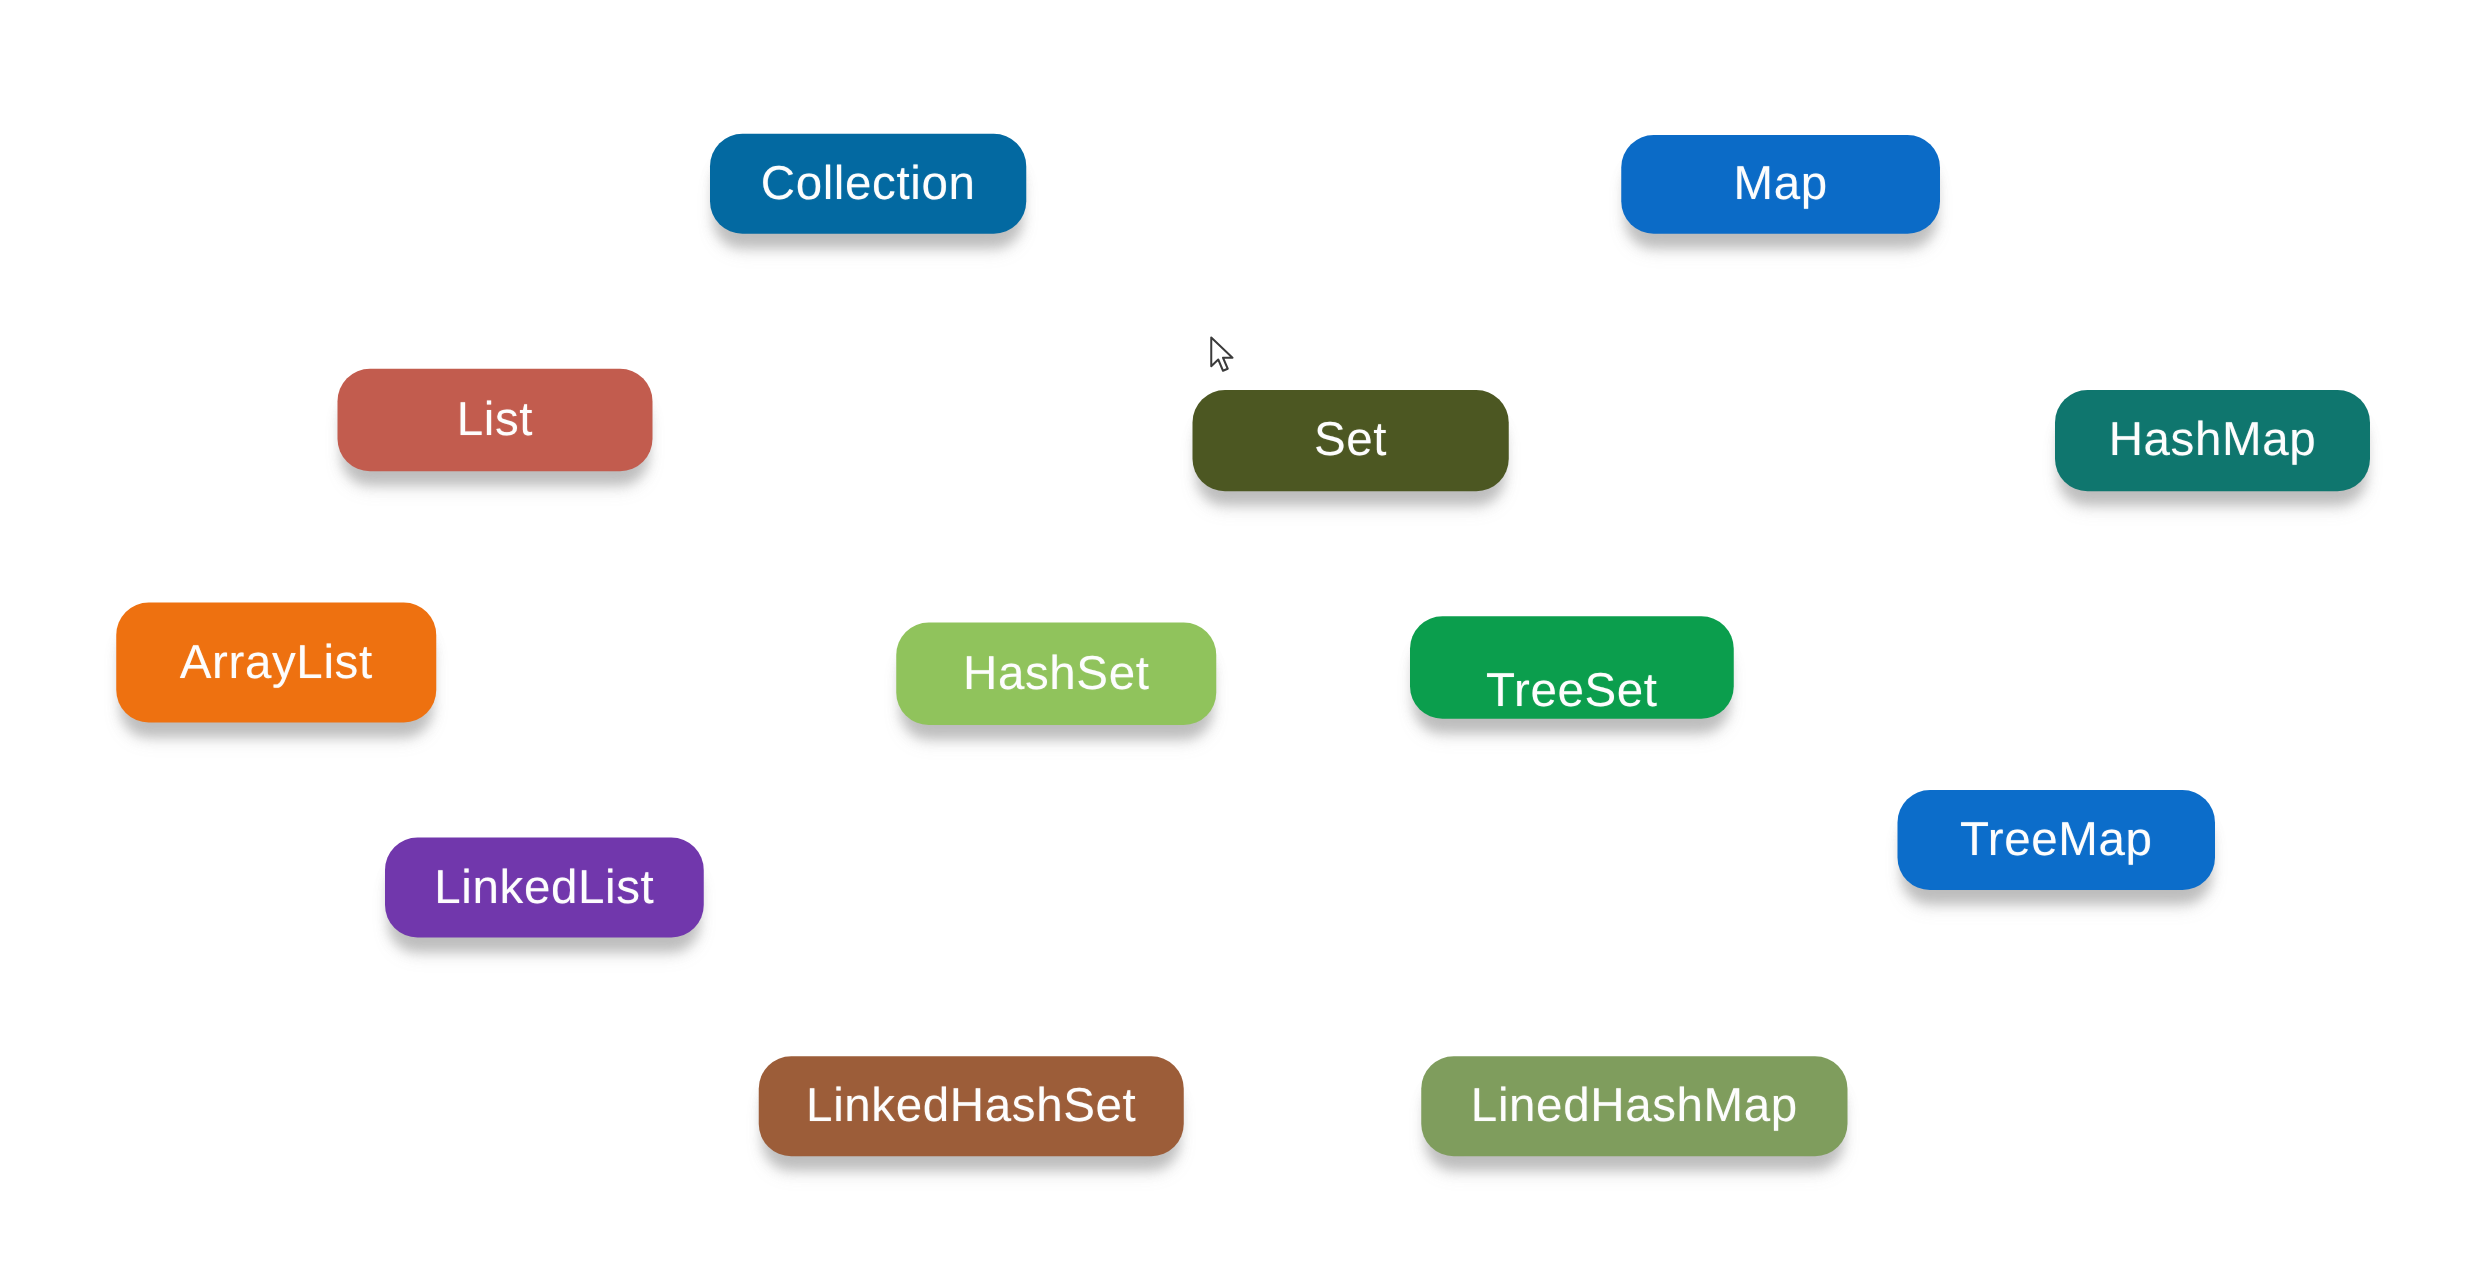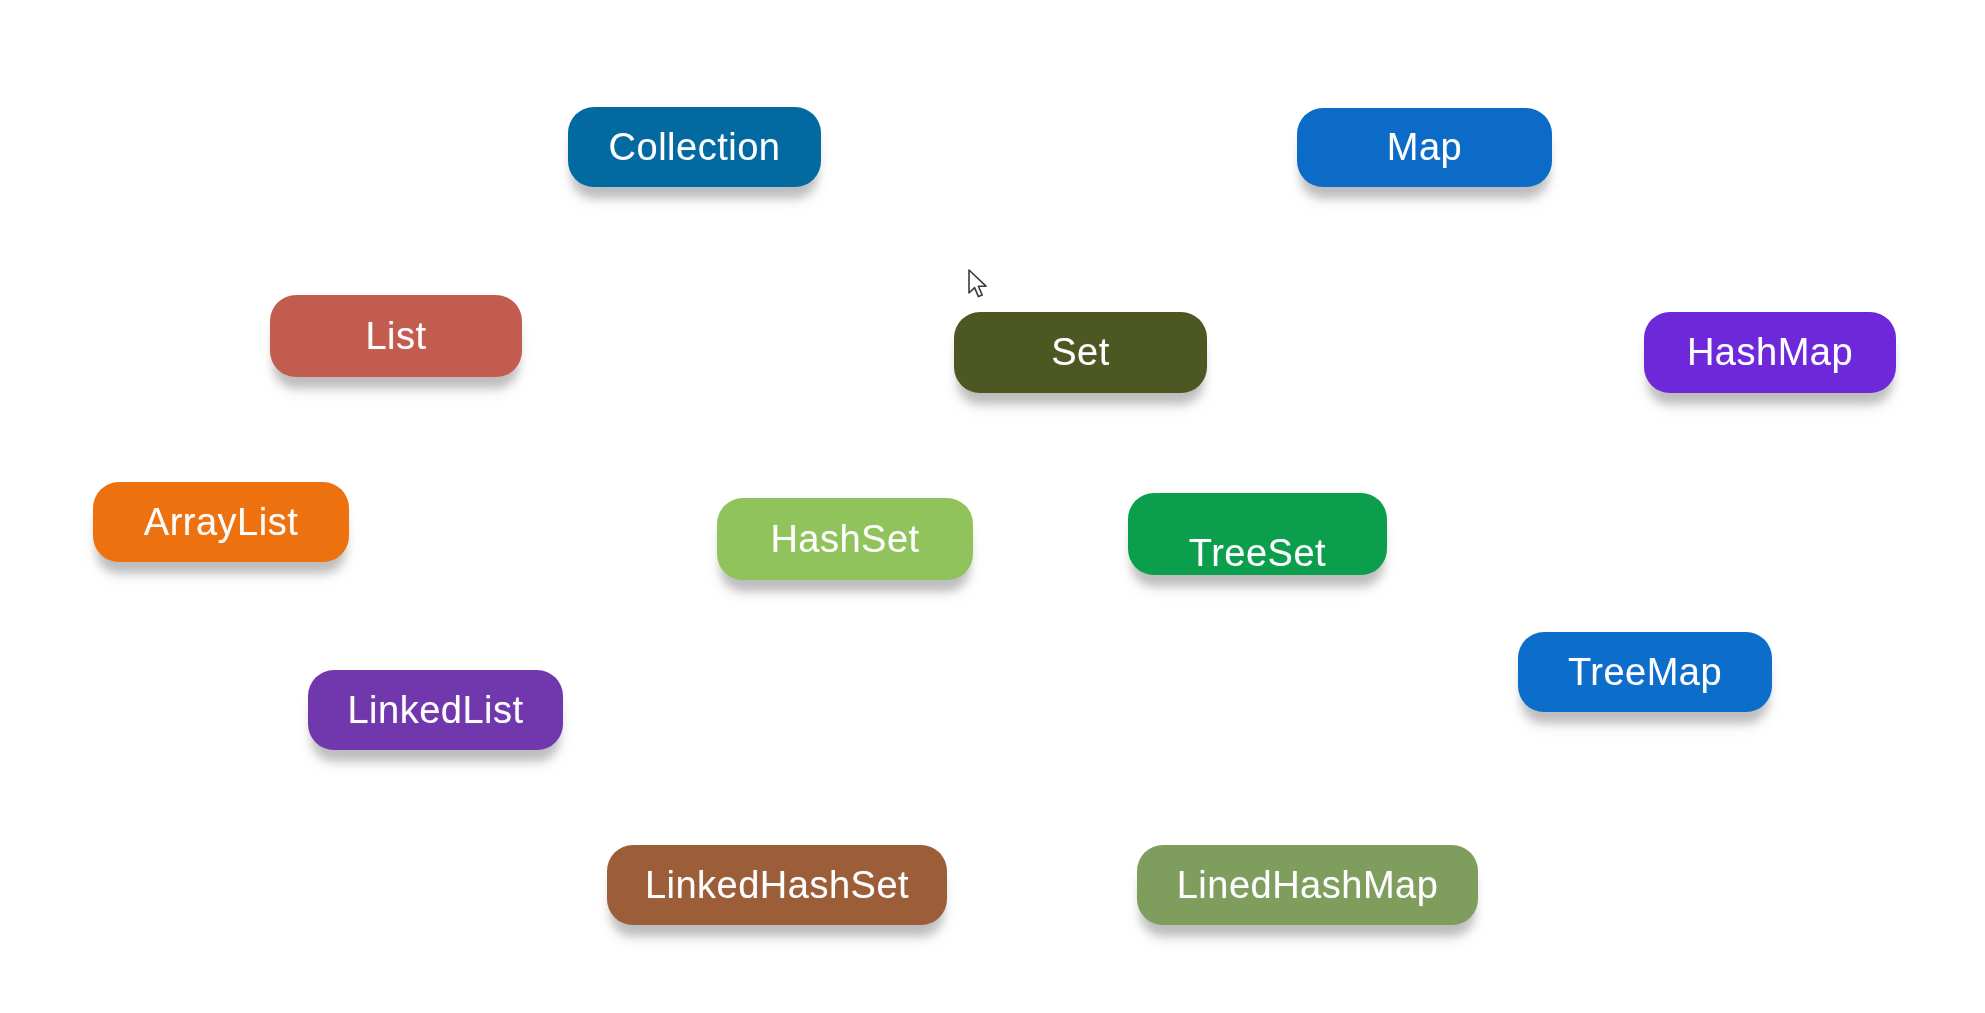--- a/index.html
+++ b/index.html
@@ -53,24 +53,24 @@
     </div>
     <div class="node" style="left: 1297px; top: 108px; width: 255px; height: 79px; background: rgb(11, 107, 199);">
       <span class="label" style="color: rgb(253, 253, 253);">Map</span>
     </div>
     <div class="node" style="left: 270px; top: 295px; width: 252px; height: 82px; background: rgb(194, 92, 78);">
       <span class="label" style="color: rgb(253, 253, 253);">List</span>
     </div>
     <div class="node" style="left: 929px; top: 312px; width: 253px; height: 81px; background: rgb(76, 87, 34); margin-left: 25px;">
       <span class="label" style="color: rgb(253, 253, 253);">Set</span>
     </div>
-    <div class="node" style="left: 1644px; top: 312px; width: 252px; height: 81px; background: #6d28d9;">
+    <div class="node" style="left: 1644px; top: 312px; width: 252px; height: 81px; background: #0f766e;">
       <span class="label" style="color: rgb(253, 253, 253);">HashMap</span>
     </div>
-    <div class="node" style="left: 93px; top: 482px; width: 256px; height: 80px; background: rgb(238, 113, 16); justify-content: center;">
+    <div class="node" style="left: 93px; top: 482px; width: 256px; height: 96px; background: rgb(238, 113, 16); justify-content: center;">
       <span class="label" style="color: rgb(253, 253, 253);">ArrayList</span>
     </div>
     <div class="node" style="left: 717px; top: 498px; width: 256px; height: 82px; background: rgb(144, 195, 92);">
       <span class="label" style="color: rgb(253, 253, 253);">HashSet</span>
     </div>
     <div class="node" style="left: 1128px; top: 493px; width: 259px; height: 82px; background: rgb(11, 158, 77);">
       <span class="label" style="color: rgb(253, 253, 253); margin-top: 38px;">TreeSet</span>
     </div>
     <div class="node" style="left: 1518px; top: 632px; width: 254px; height: 80px; background: rgb(12, 109, 202);">
       <span class="label" style="color: rgb(253, 253, 253);">TreeMap</span>

